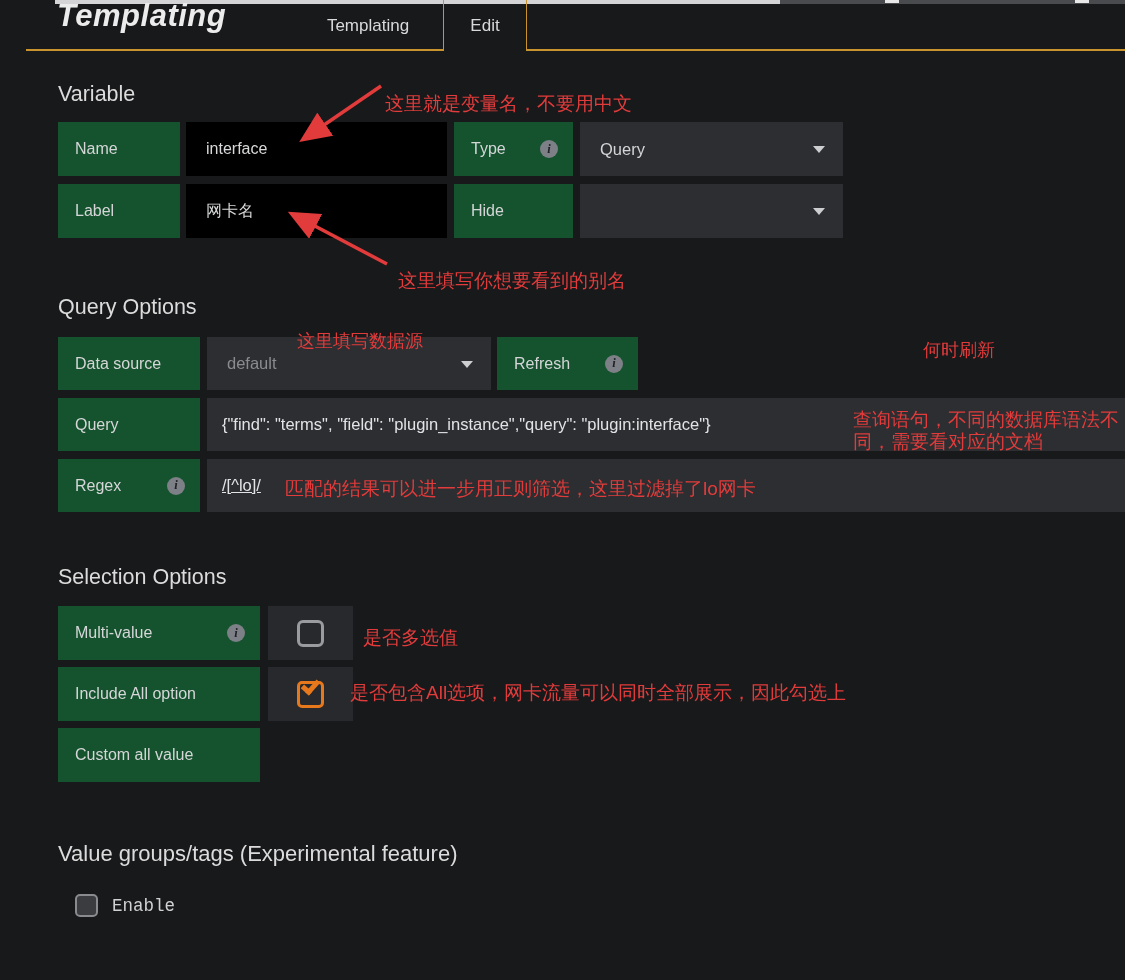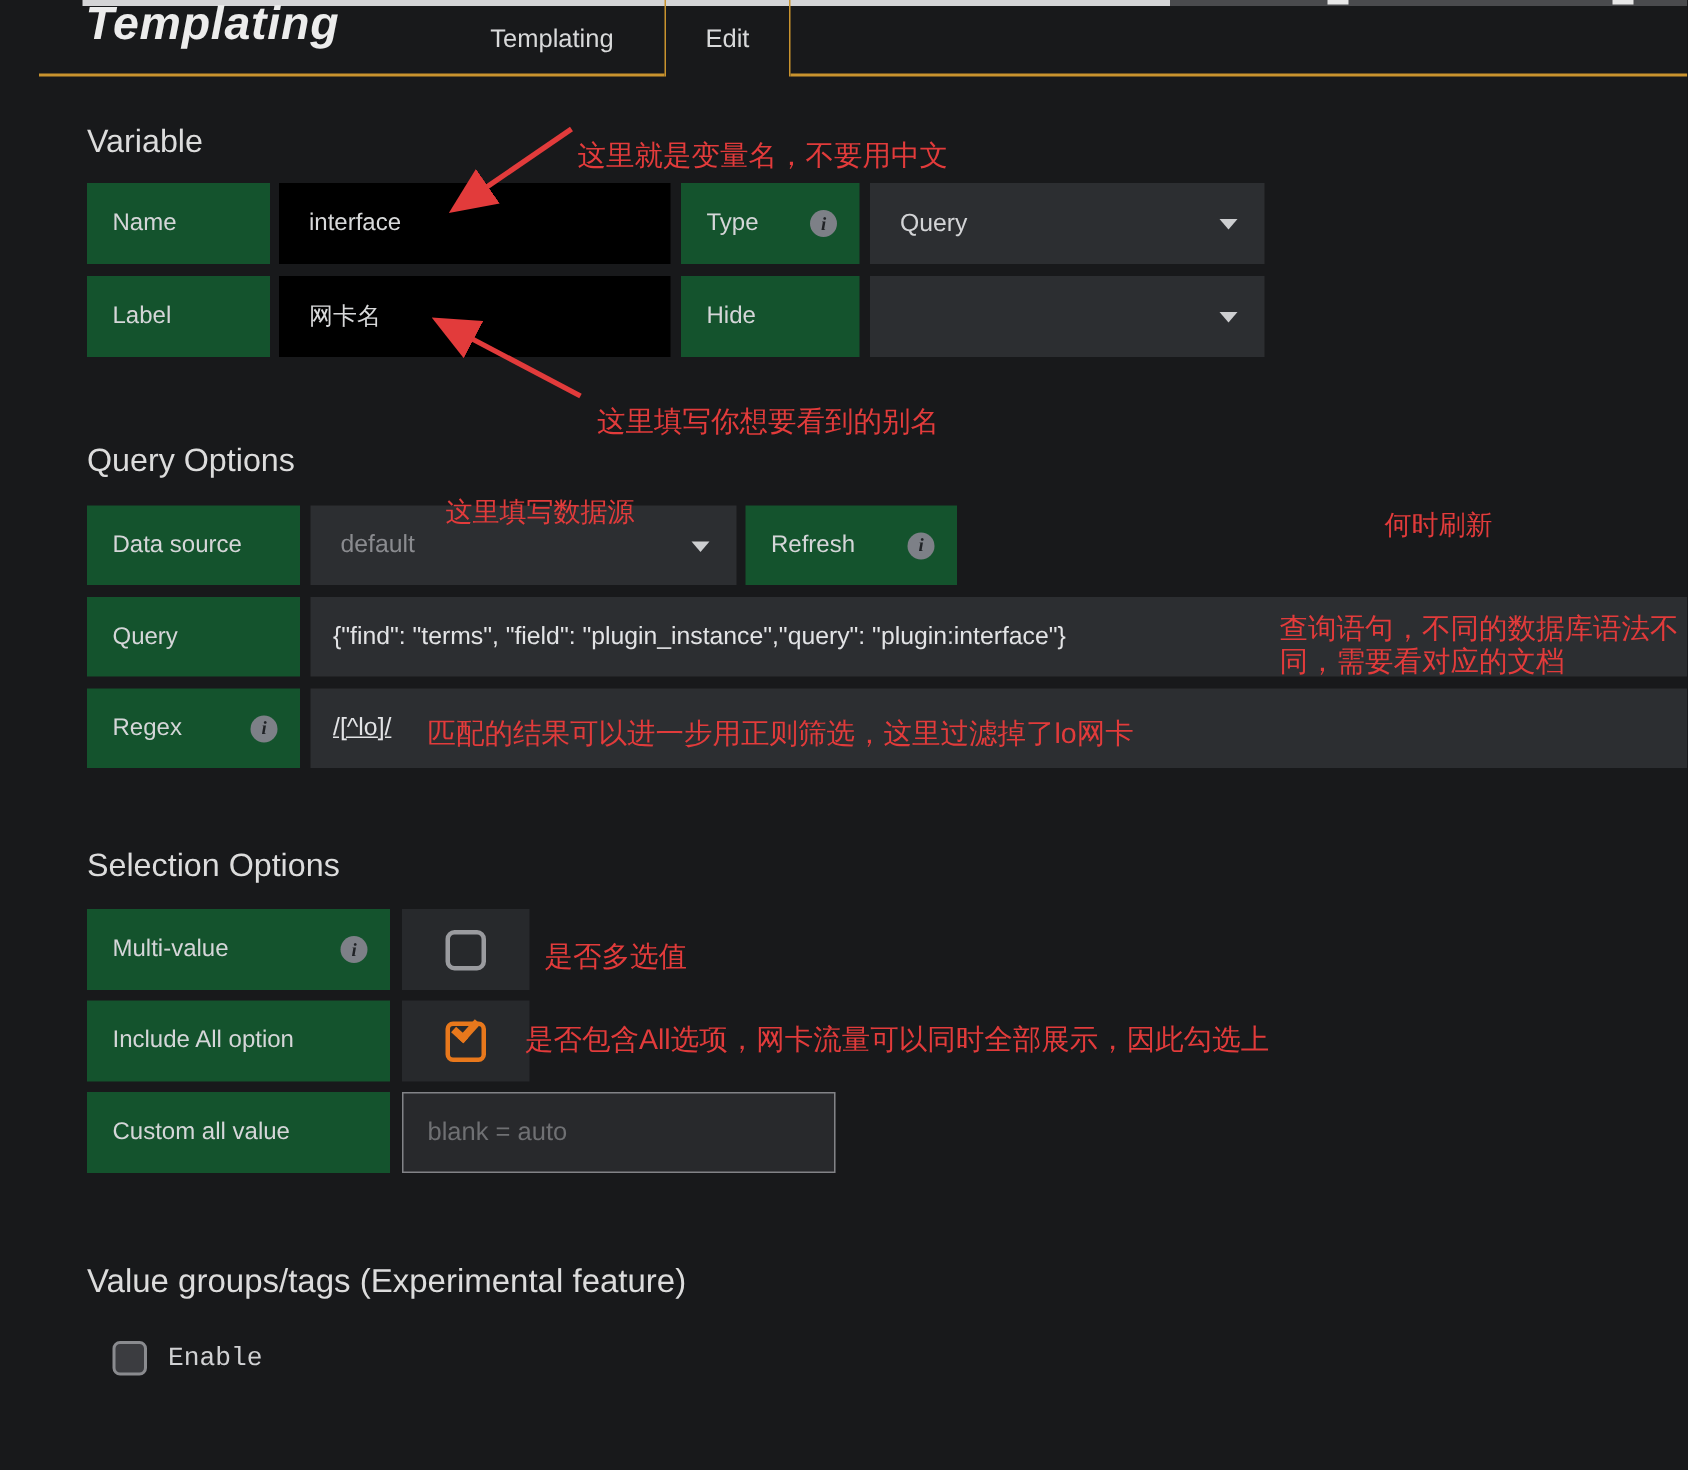--- a/index.html
+++ b/index.html
@@ -195,21 +195,20 @@
   </div>
   <div class="check-cell" style="left:268px; top:667px; width:85px; height:54px;">
     <div class="checkbox checked">
         <div class="tick"></div>
       </div>
   </div>
 
   <div class="flabel" style="left:58px; top:728px; width:202px; height:54px;">
     <span>Custom all value</span>
   </div>
-  <input class="custom-input" style="left: 268px; top: 728px; width: 289px; height: 54px;" placeholder="blank = auto">
 
   <div class="section-heading" style="left:58px; top:841px; font-size:22px;">Value groups/tags (Experimental feature)</div>
   <div class="small-checkbox" style="left:75px; top:894px;"></div>
   <div class="enable-label" style="left:112px; top:896px;font-family:Liberation Mono, monospace;">Enable</div>
 
   <div class="note" style="left:385px; top:91px;">这里就是变量名，不要用中文</div>
   <div class="note" style="left:398px; top:268px;">这里填写你想要看到的别名</div>
   <div class="note" style="left:297px; top:329px; font-size:18px;">这里填写数据源</div>
   <div class="note" style="left:875px; top:338px; font-size:18px;margin-left:48px;">何时刷新</div>
   <div class="note wrap" style="left:853px; top:409px; width:274px;">查询语句，不同的数据库语法不同，需要看对应的文档</div>

